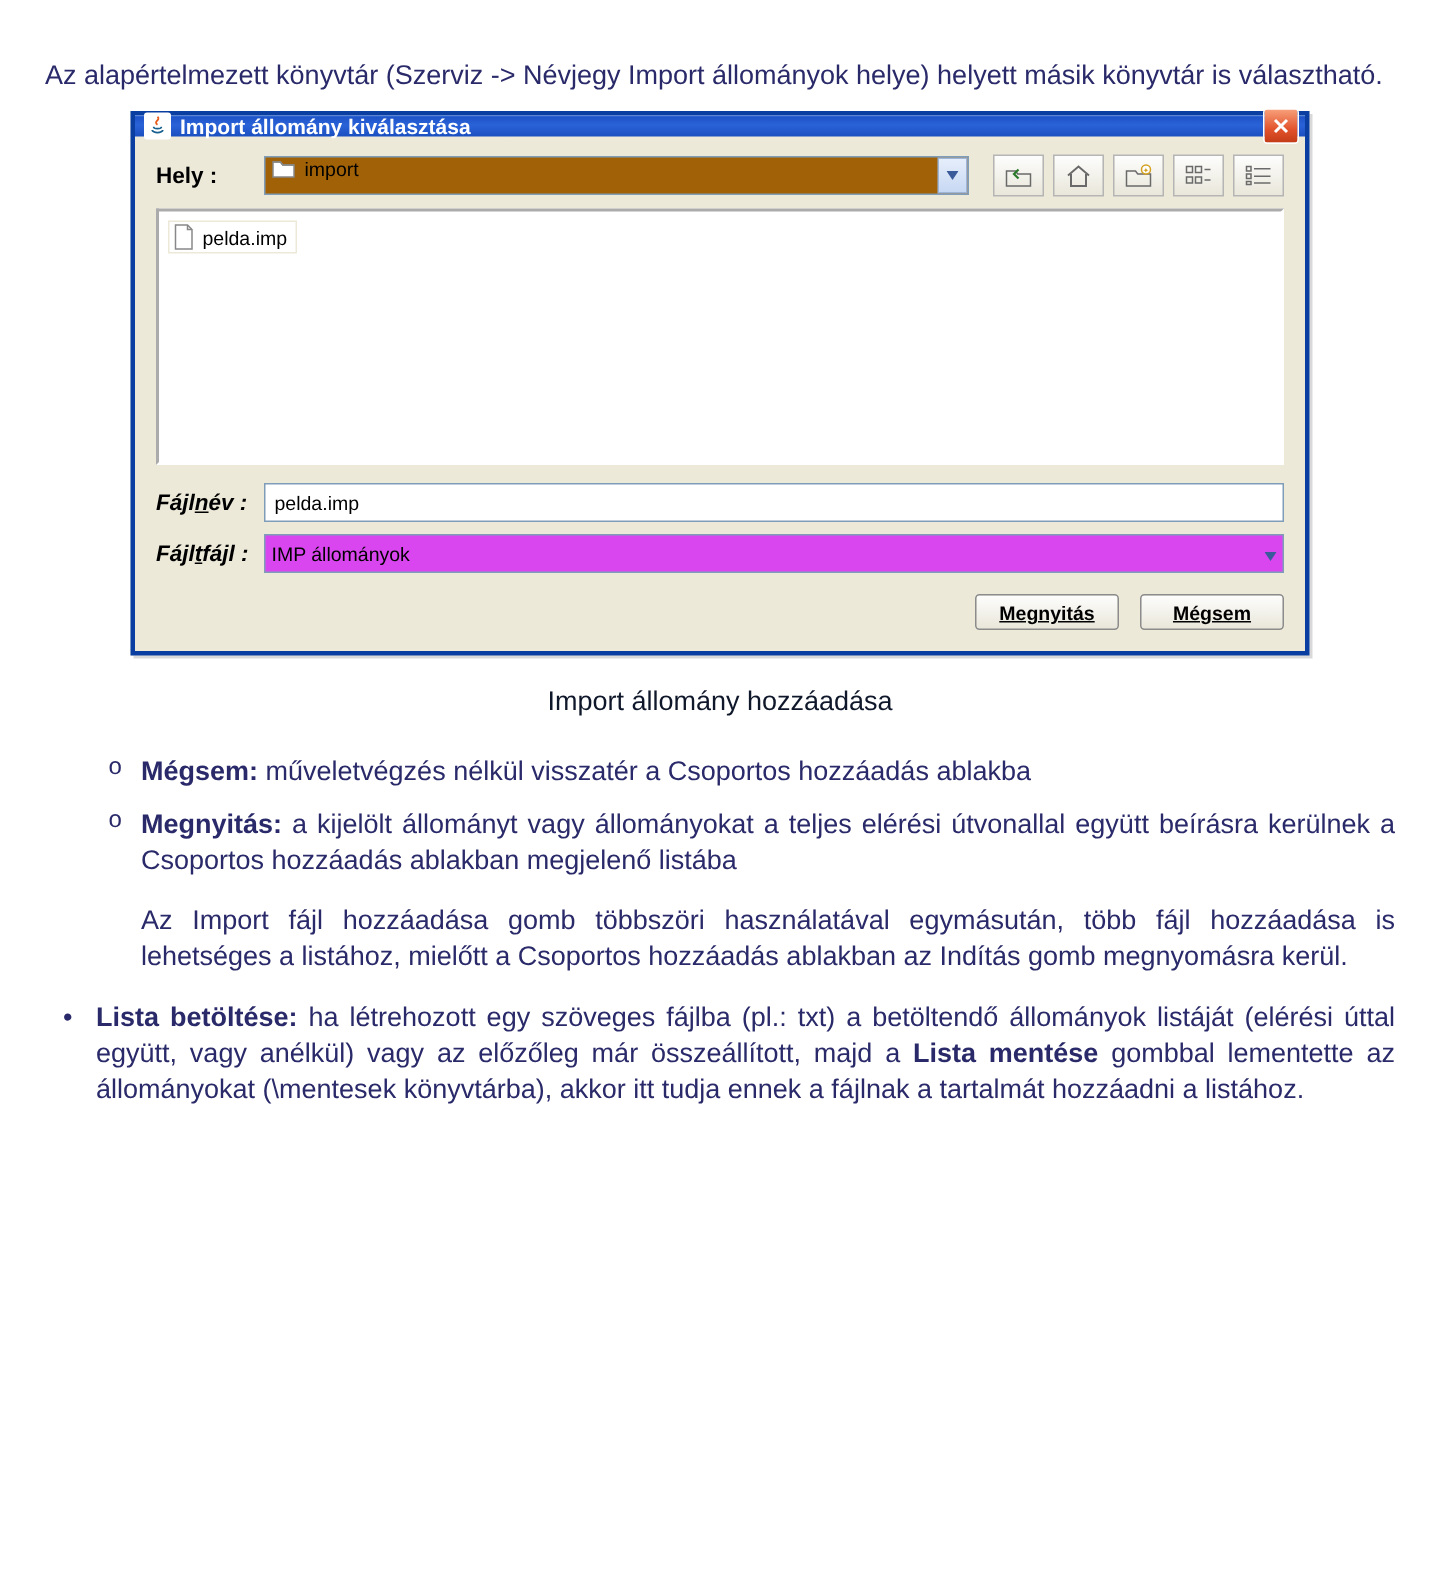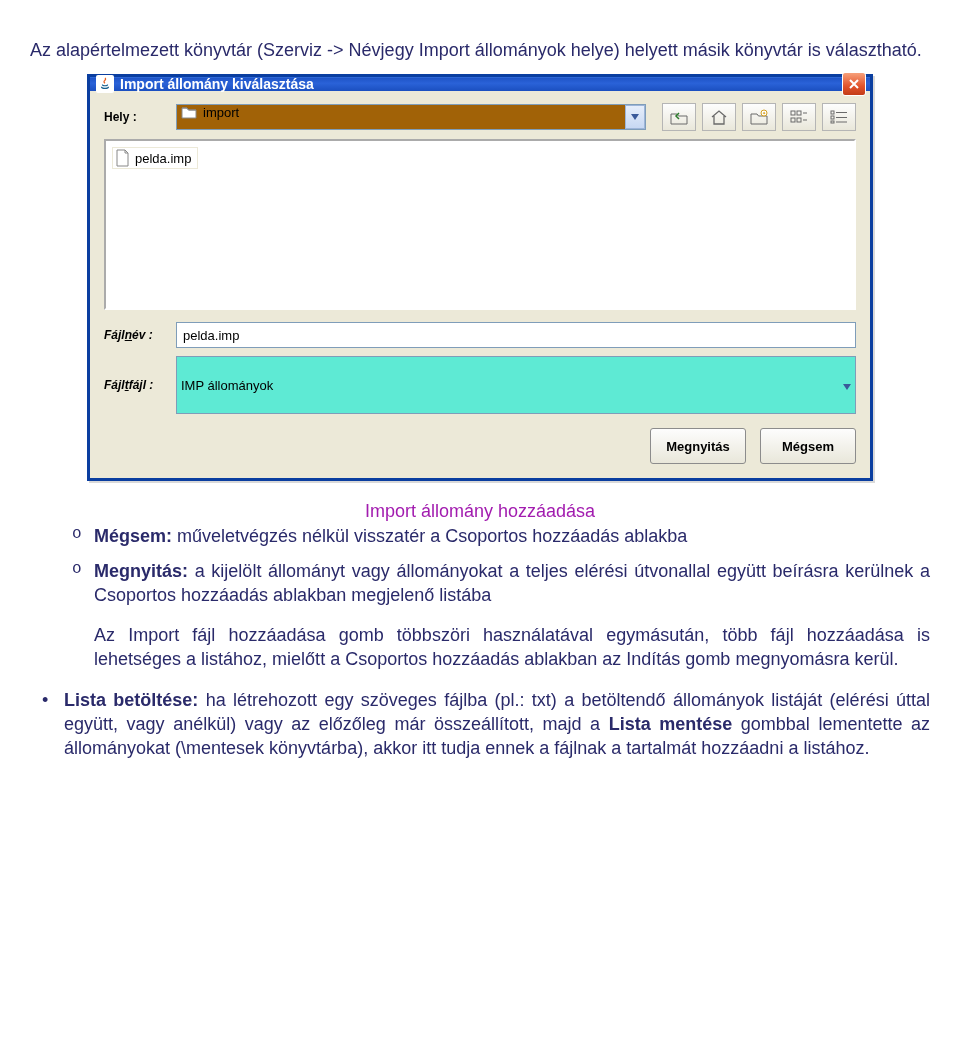--- a/index.html
+++ b/index.html
@@ -66,21 +66,21 @@
     padding: 12px 14px 14px 14px;
   }
   .row {
     display: flex;
     align-items: center;
     margin-bottom: 8px;
   }
   .row-label {
     width: 72px;
     font-weight: bold;
-    font-size: 12px;
+    font-size: 15px;
   }
   .combo {
     flex: 1;
     display: flex;
     border: 1px solid #7f9db9;
     background: #a16207;
     height: 24px;
     padding: 0 4px;
     margin-right: 10px;
   }
@@ -139,47 +139,48 @@
     height: 24px;
     padding: 0 6px;
     font-size: 13px;
     font-family: Tahoma, Arial, sans-serif;
   }
   .type-combo {
     flex: 1;
     display: flex;
     align-items: center;
     border: 1px solid #7f9db9;
-    background: #5eead4;
+    background: #d946ef;
     height: 24px;
-    padding: 16px 4px;
+    padding: 0 4px;
   }
   .type-combo .combo-text { flex: 1; font-size: 13px; }
   .button-row {
     display: flex;
     justify-content: flex-end;
     gap: 14px;
     margin-top: 14px;
   }
   .win-btn {
     min-width: 96px;
-    height: 36px;
+    height: 24px;
     border: 1px solid #8c8c8c;
     background: linear-gradient(to bottom, #fdfdfd, #e9e7da);
     font-family: Tahoma, Arial, sans-serif;
     font-size: 13px;
     font-weight: bold;
     cursor: pointer;
     border-radius: 3px;
+    text-decoration: underline;
   }
   .caption {
     text-align: center;
-    margin: 8px 0 2px 0;
+    margin: 8px 0 24px 0;
     font-size: 18px;
-    color: #a21caf;
+    color: #0f172a;
   }
   ul.doc-list {
     list-style: none;
     padding-left: 42px;
     margin: 0 0 16px 0;
   }
   ul.doc-list > li {
     position: relative;
     padding-left: 22px;
     margin-bottom: 10px;

